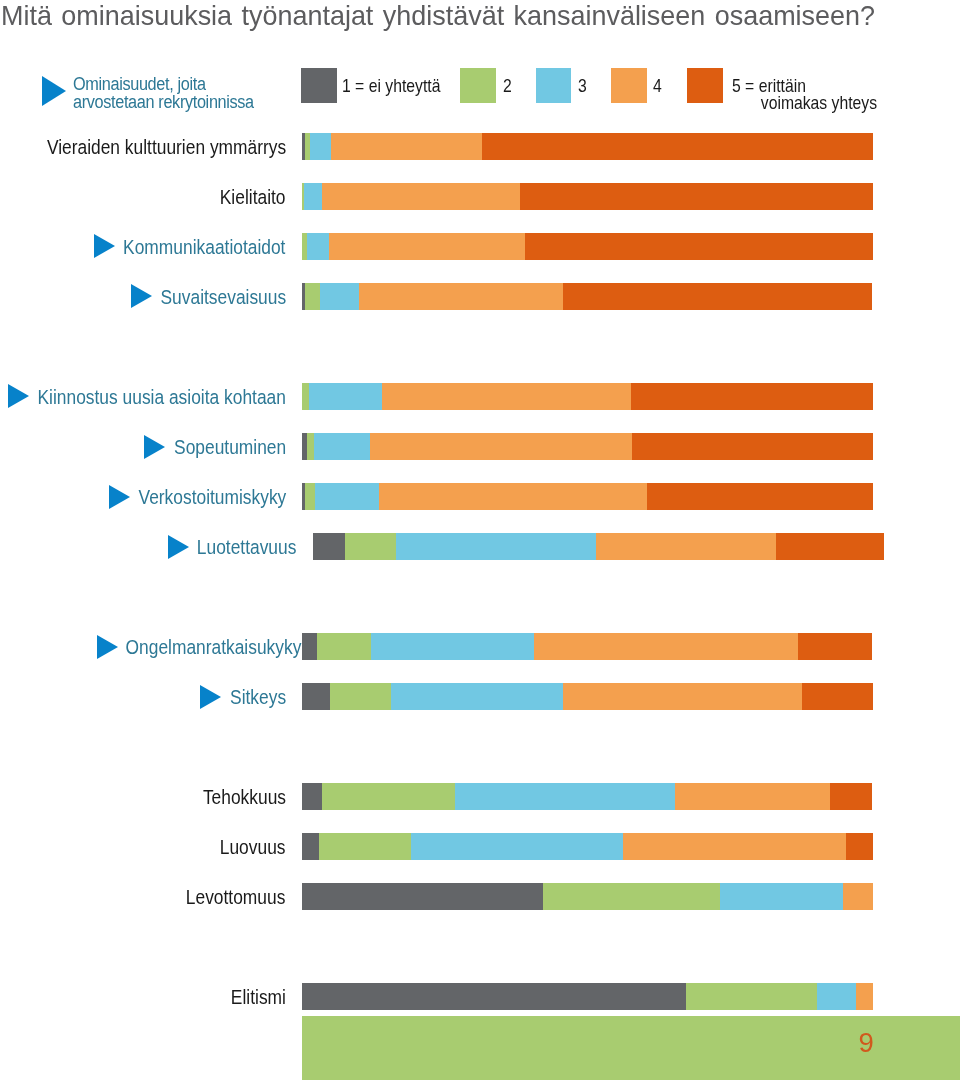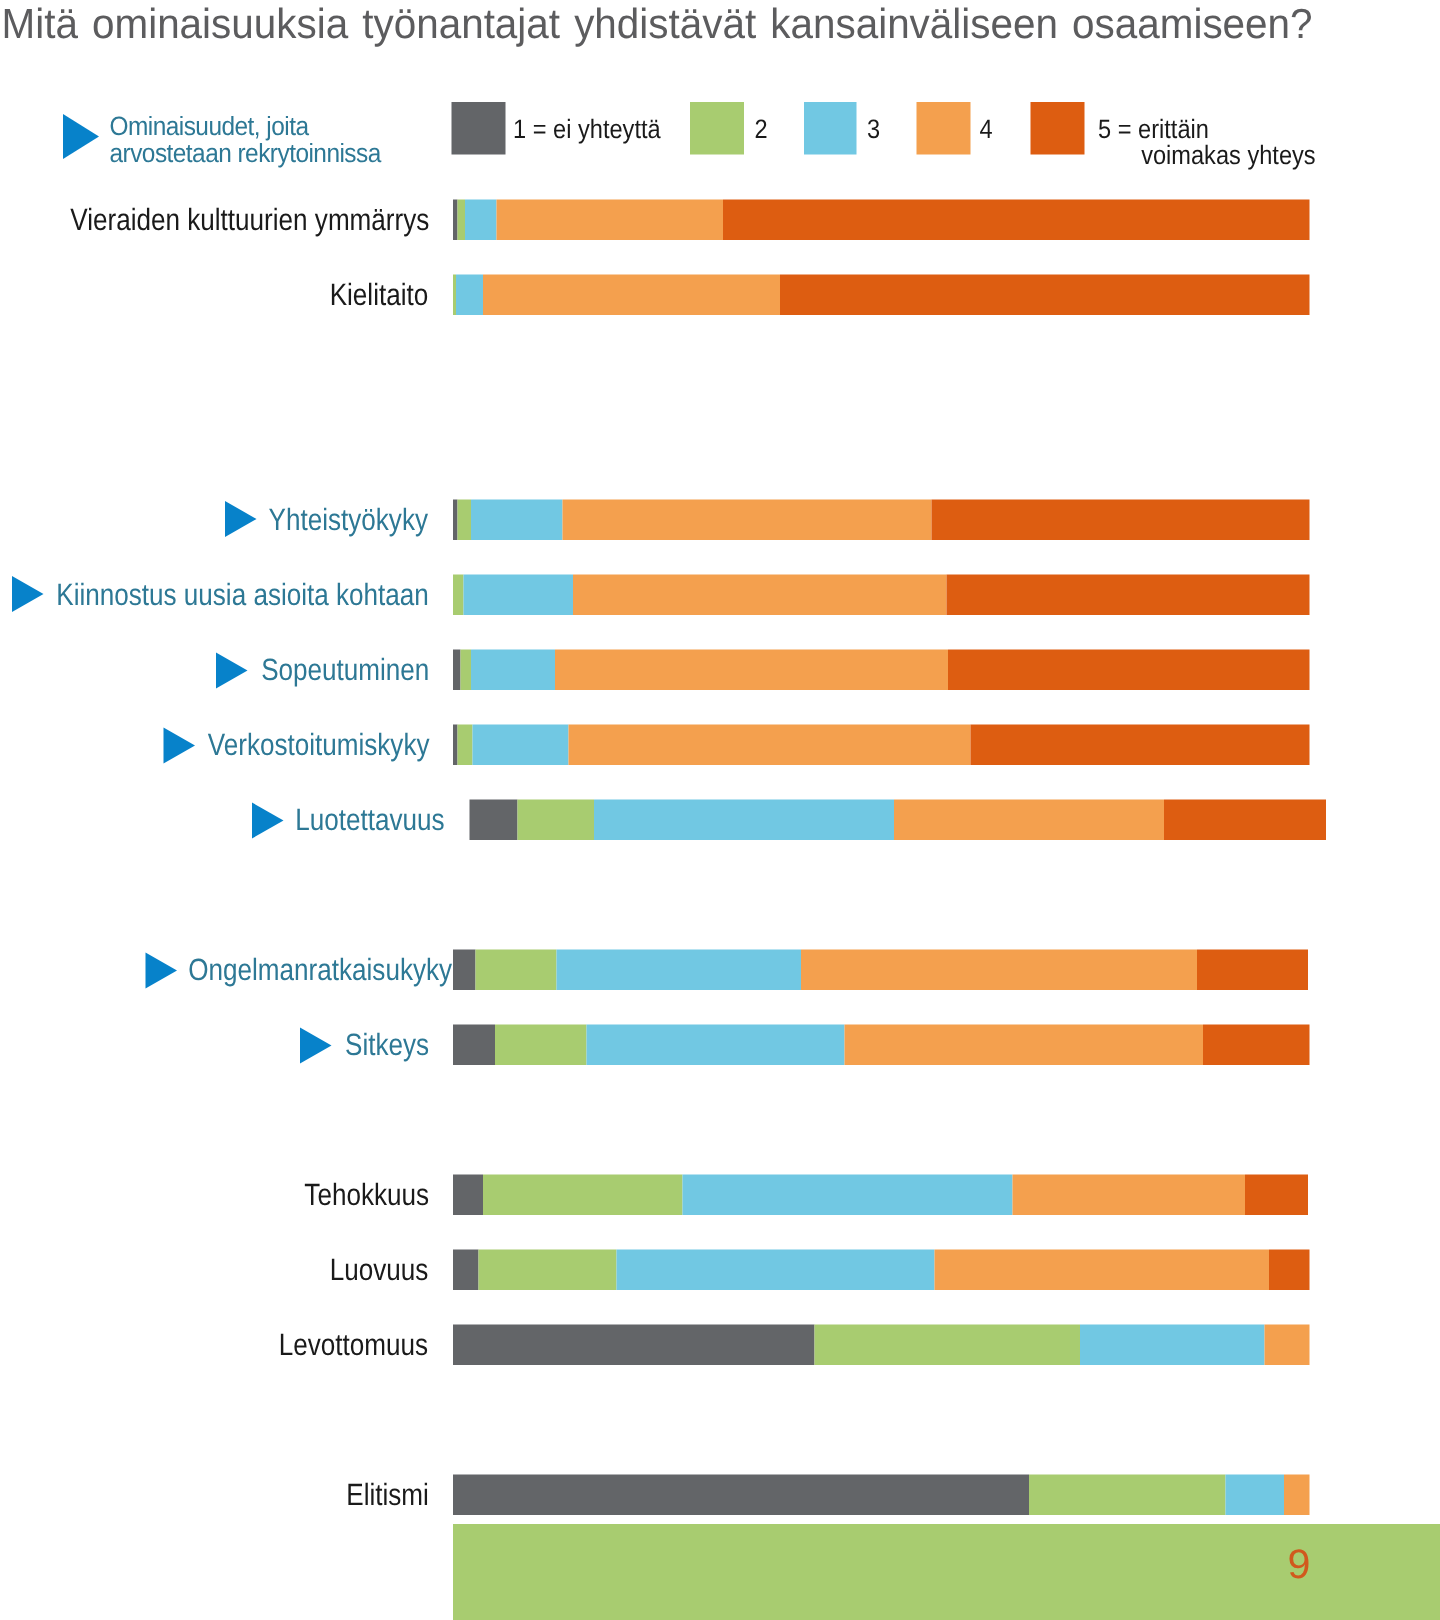--- a/index.html
+++ b/index.html
@@ -116,31 +116,43 @@
         <div class="row-head">
           <div class="row-label">Kielitaito</div>
         </div>
         <div class="bar">
           <div class="seg" style="width: 0.4%; background: rgb(168, 204, 112);"></div>
           <div class="seg" style="width: 3.2%; background: rgb(113, 200, 227);"></div>
           <div class="seg" style="width: 34.7%; background: rgb(244, 160, 78);"></div>
           <div class="seg" style="width: 61.8%; background: rgb(221, 93, 17);"></div>
         </div>
       </div>
-      <div class="row" style="top: 332.88px;">
-        <div class="row-head">
-          <div class="row-label hl">Yhteistyökyky</div>
-          <span class="row-marker" style="right: 788.8px;"></span>
+      <div class="row" style="top: 232.84px;">
+        <div class="row-head">
+          <div class="row-label hl">Kommunikaatiotaidot</div>
+          <span class="row-marker" style="right: 844.768px;"></span>
+        </div>
+        <div class="bar">
+          <div class="seg" style="width: 0.9%; background: rgb(168, 204, 112);"></div>
+          <div class="seg" style="width: 3.8%; background: rgb(113, 200, 227);"></div>
+          <div class="seg" style="width: 34.4%; background: rgb(244, 160, 78);"></div>
+          <div class="seg" style="width: 60.8%; background: rgb(221, 93, 17);"></div>
+        </div>
+      </div>
+      <div class="row" style="top: 282.86px;">
+        <div class="row-head">
+          <div class="row-label hl">Suvaitsevaisuus</div>
+          <span class="row-marker" style="right: 808.304px;"></span>
         </div>
         <div class="bar">
           <div class="seg" style="width: 0.6%; background: rgb(99, 101, 104);"></div>
-          <div class="seg" style="width: 1.5%; background: rgb(168, 204, 112);"></div>
-          <div class="seg" style="width: 10.7%; background: rgb(113, 200, 227);"></div>
-          <div class="seg" style="width: 43%; background: rgb(244, 160, 78);"></div>
-          <div class="seg" style="width: 44.2%; background: rgb(221, 93, 17);"></div>
+          <div class="seg" style="width: 2.6%; background: rgb(168, 204, 112);"></div>
+          <div class="seg" style="width: 6.9%; background: rgb(113, 200, 227);"></div>
+          <div class="seg" style="width: 35.7%; background: rgb(244, 160, 78);"></div>
+          <div class="seg" style="width: 54.1%; background: rgb(221, 93, 17);"></div>
         </div>
       </div>
       <div class="row" style="top: 382.9px;">
         <div class="row-head">
           <div class="row-label hl">Kiinnostus uusia asioita kohtaan</div>
           <span class="row-marker" style="right: 931.264px;"></span>
         </div>
         <div class="bar">
           <div class="seg" style="width: 1.2%; background: rgb(168, 204, 112);"></div>
           <div class="seg" style="width: 12.8%; background: rgb(113, 200, 227);"></div>

